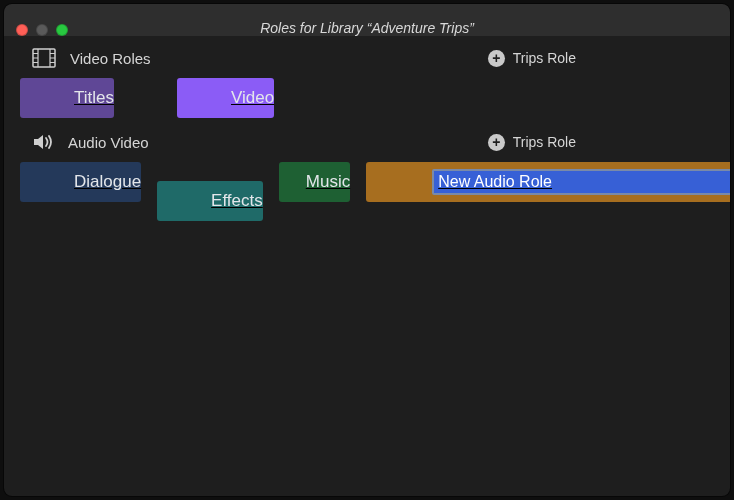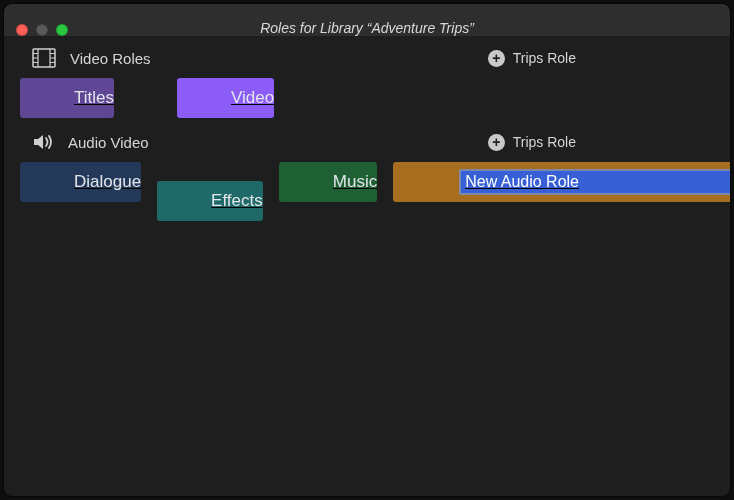--- a/index.html
+++ b/index.html
@@ -100,21 +100,21 @@
       display: flex;
       align-items: center;
       padding-left: 54px;
       color: #e3e6ea;
       font-size: 17px;
     }
     .role-titles   { background: #5f4796; }
     .role-video    { background: #8b5cf6; margin-left: 47px; }
     .role-dialogue { background: #24395a; }
     .role-effects  { background: #1f6a68; margin-top: 19px; }
-    .role-music    { background: #1e6033; }
+    .role-music    { background: #1e6033; padding-left: 27px; }
     .role-new      { background: #a76e1f; }
     .edit-field {
       background: #3760d6;
       color: #ffffff;
       font-size: 16px;
       border: 2px solid #7a8aa8;
       padding: 2px 4px;
       width: 356px;
       height: 26px;
       outline: none;

